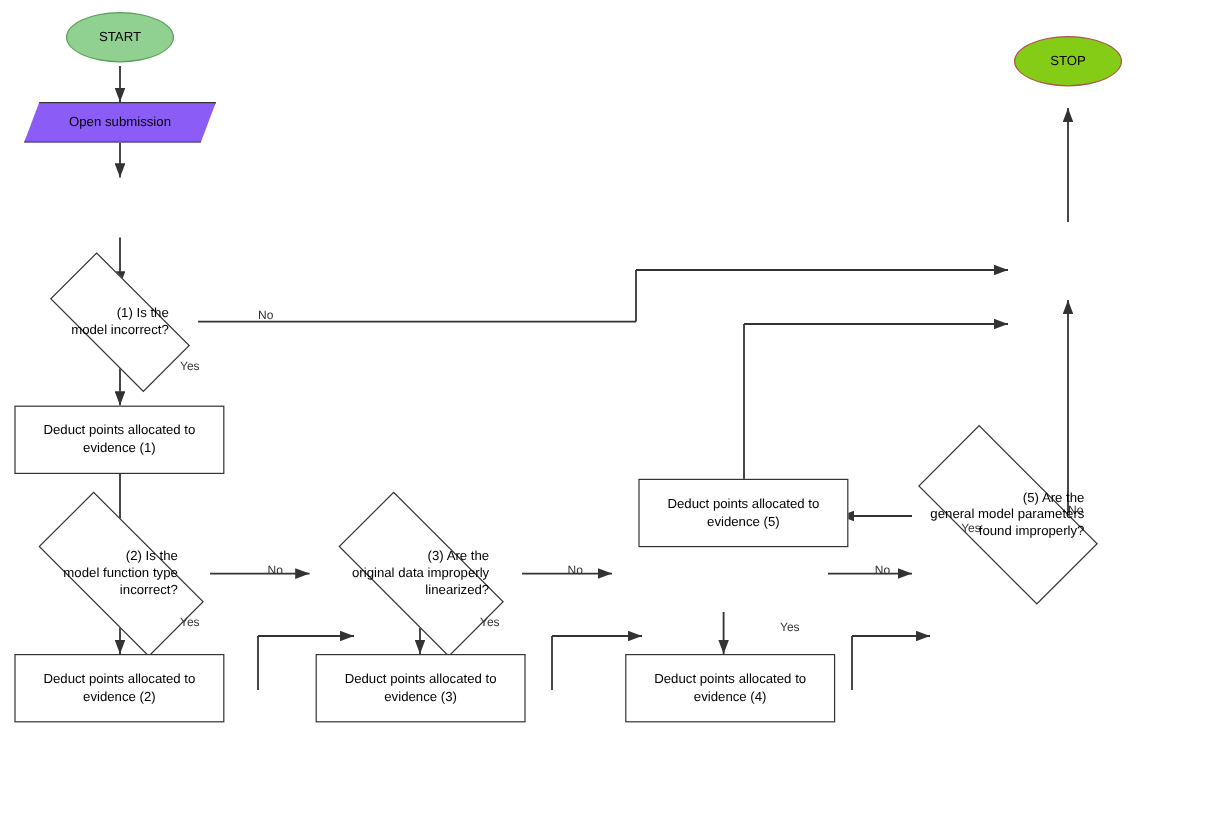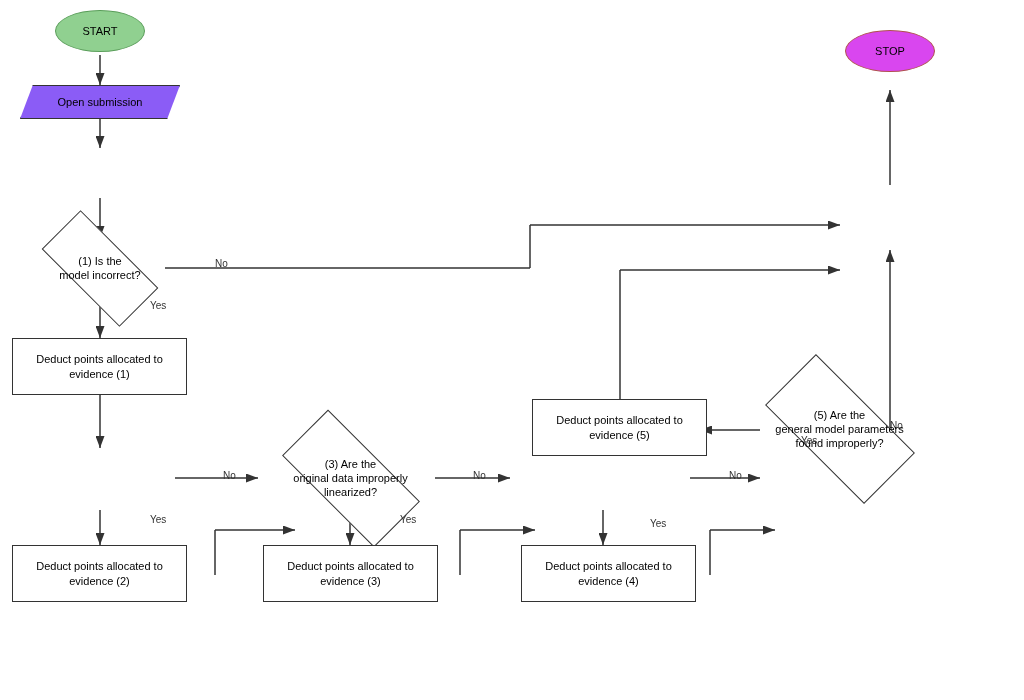--- a/index.html
+++ b/index.html
@@ -35,21 +35,21 @@
     }
     .oval {
       border-radius: 50%;
       border: 1.5px solid #333;
     }
     .oval-green {
       background: #90d090;
       border-color: #5a9e5a;
     }
     .oval-red {
-      background: #d946ef;
+      background: #84cc16;
       border-color: #b05050;
     }
     .parallelogram {
       background: #8b5cf6;
       border: 1.5px solid #333;
       
       clip-path: polygon(8% 0%, 100% 0%, 92% 100%, 0% 100%);
       padding: 6px 16px;
     }
     .rectangle {
@@ -64,21 +64,21 @@
       justify-content: center;
     }
     .diamond {
       background: #fff;
       border: 1.5px solid #333;
       transform: rotate(45deg);
       position: absolute;
     }
     .diamond-text {
       position: relative;
-      text-align: center;
+      text-align: right;
       font-size: 11px;
       line-height: 1.3;
       z-index: 2;
       padding: 4px;
     }
     .label {
       position: absolute;
       font-size: 10px;
       color: #333;
       padding-left: 45px;
@@ -161,20 +161,24 @@
   </div>
 
   <div class="label" style="left:170px;top:258px;">No</div>
 
   <div class="label" style="left:105px;top:300px;">Yes</div>
 
   <div class="node rectangle" style="width:175px;height:57px;left:12px;top:338px;">
     <span>Deduct points allocated to<br>evidence (1)</span>
   </div>
 
+  <div class="diamond-wrap" style="width:145px;height:72px;left:28px;top:442px;">
+    <div class="diamond" style="width:130px;height:65px;"></div>
+    <div class="diamond-text">(2) Is the<br>model function type<br>incorrect?</div>
+  </div>
 
   <div class="label" style="left:105px;top:514px;">Yes</div>
 
   <div class="label" style="left:178px;top:470px;">No</div>
 
   <div class="node rectangle" style="width:175px;height:57px;left:12px;top:545px;">
     <span>Deduct points allocated to<br>evidence (2)</span>
   </div>
 
   <div class="diamond-wrap" style="width:145px;height:72px;left:278px;top:442px;">

